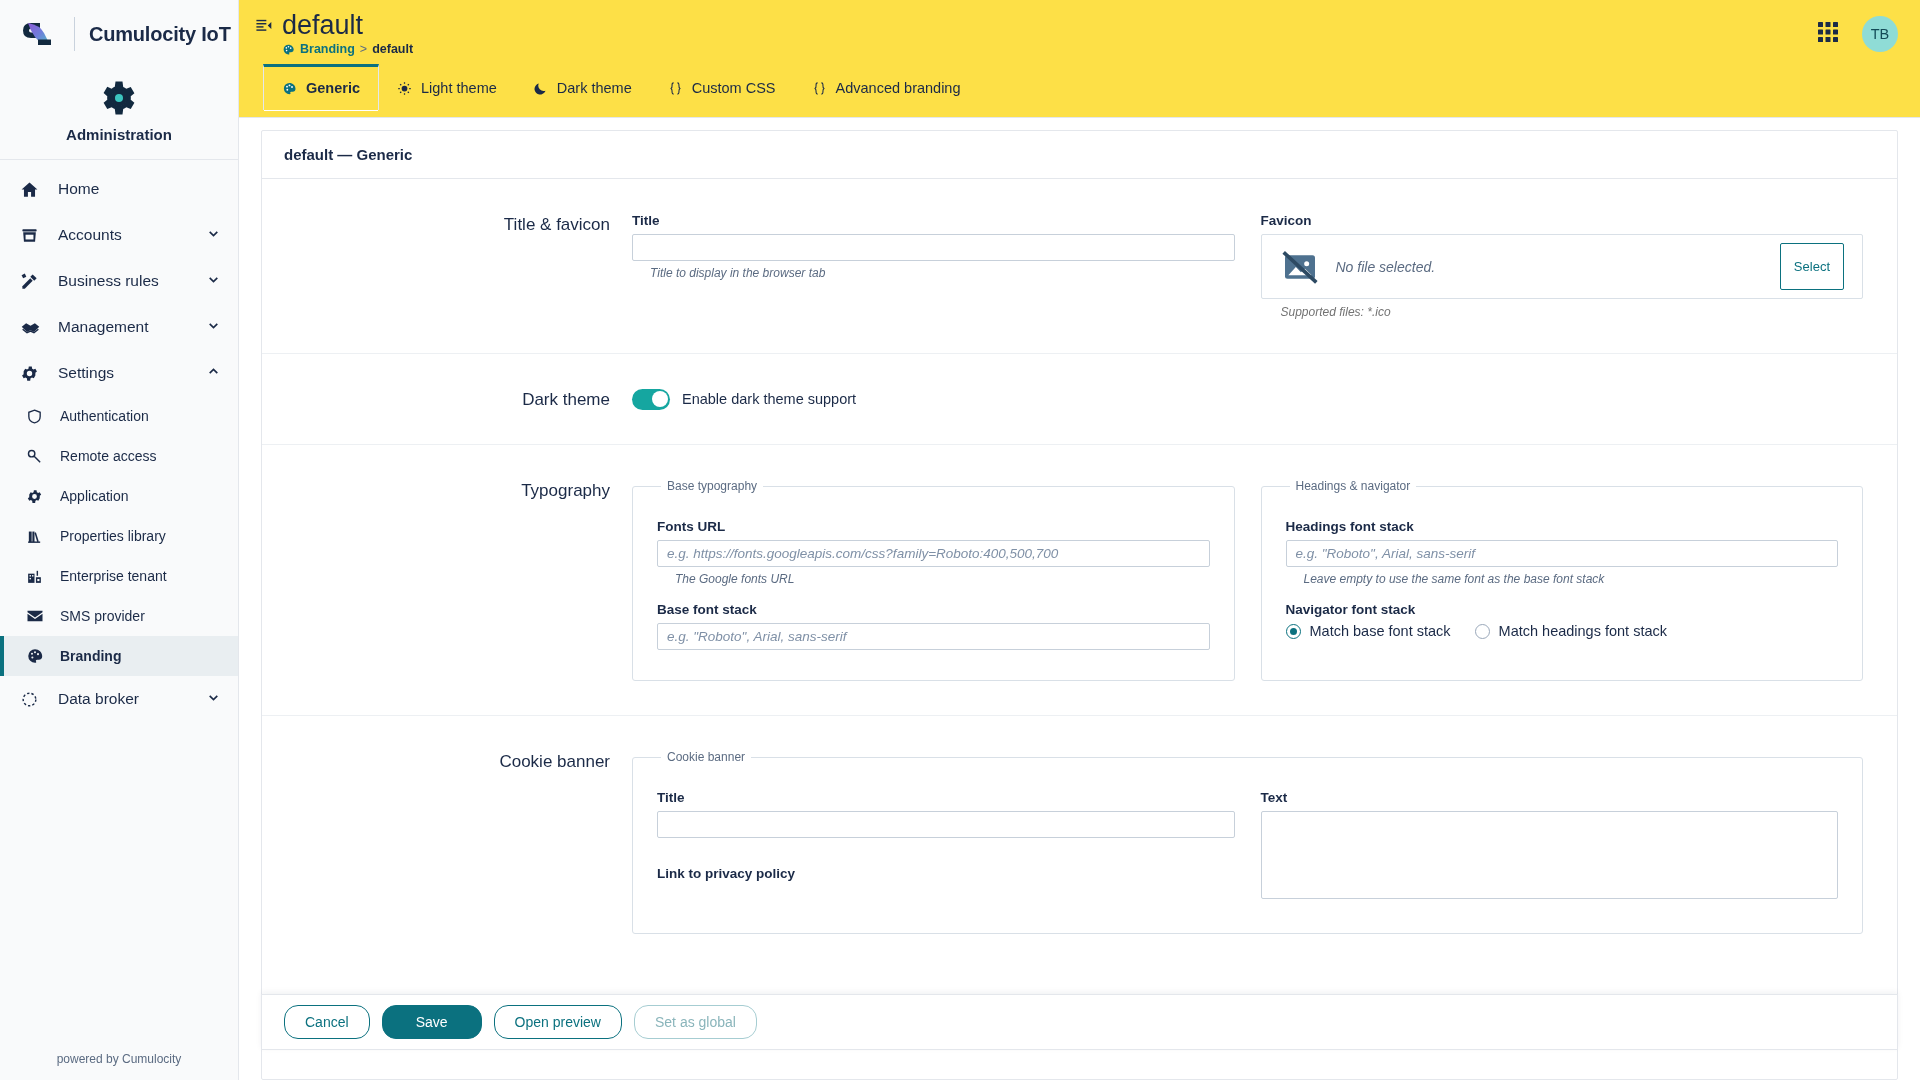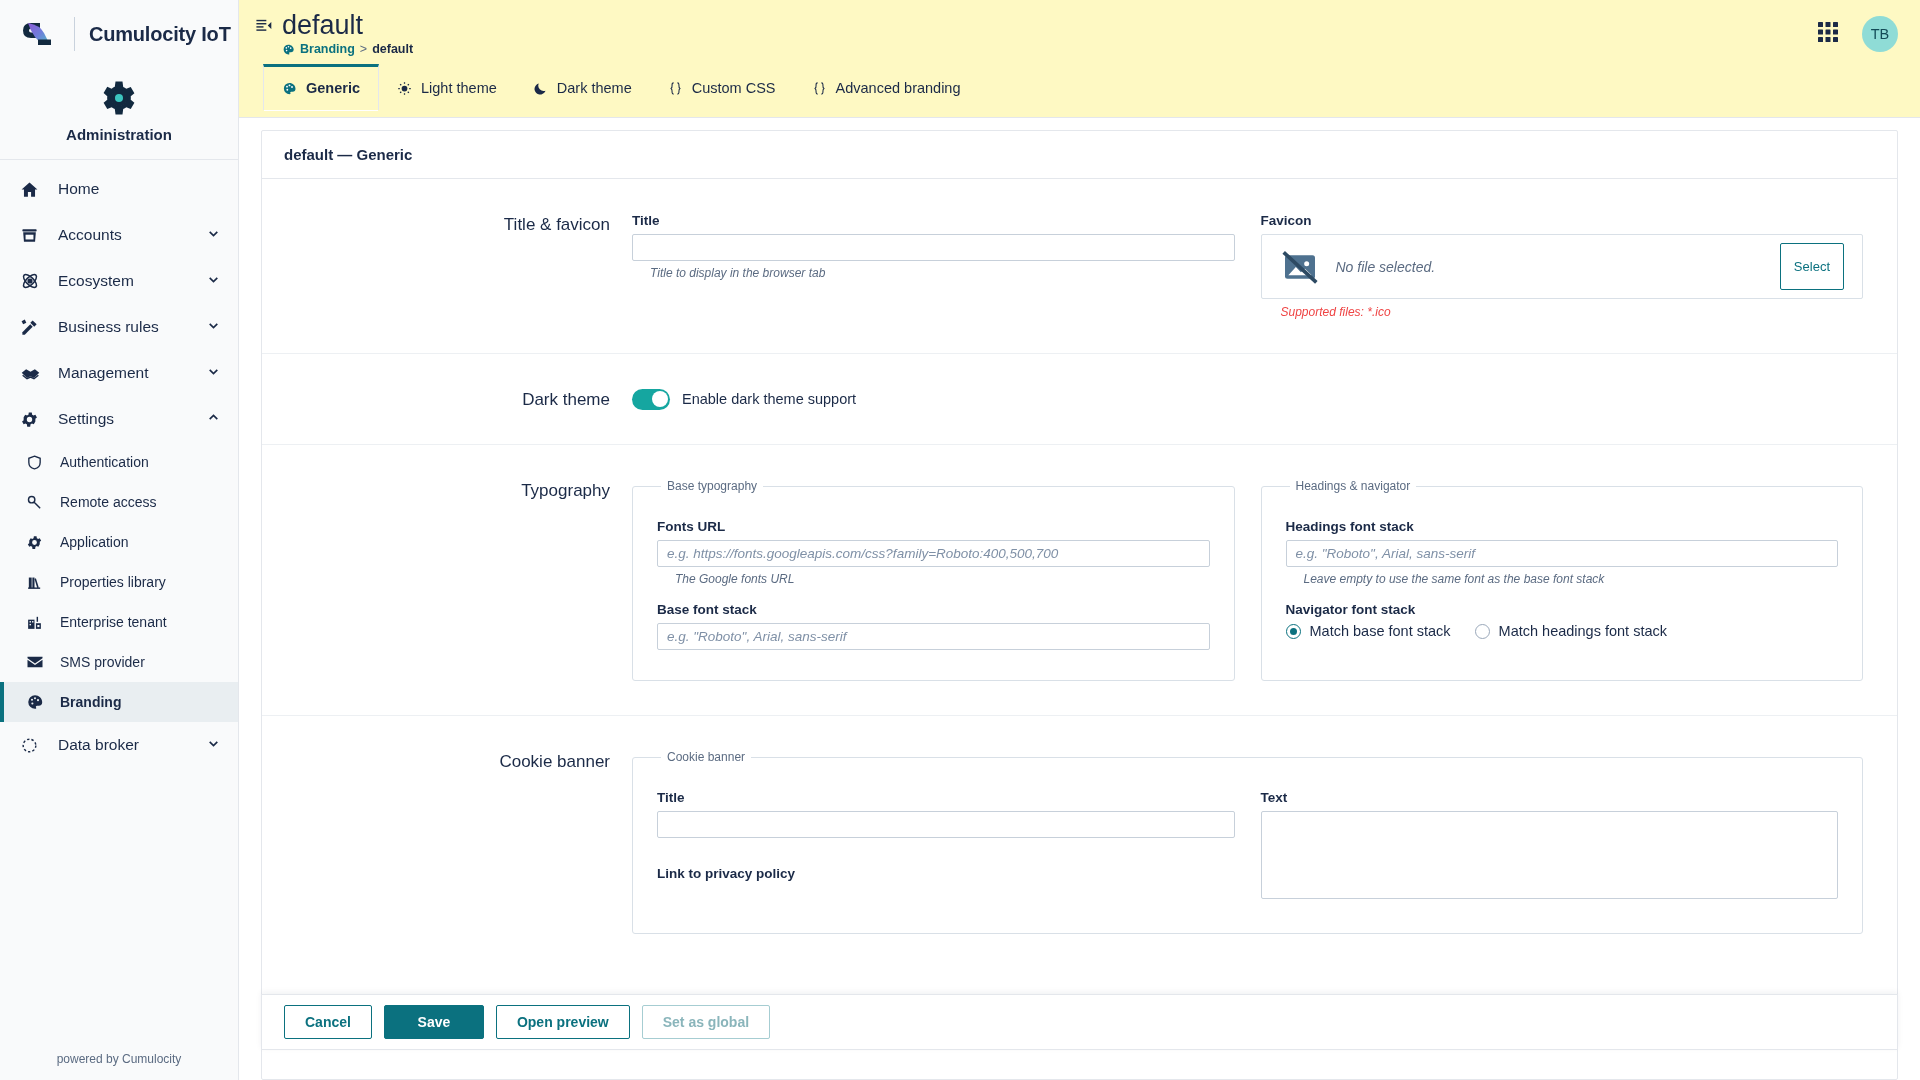--- a/index.html
+++ b/index.html
@@ -62,21 +62,21 @@
   .powered {
     text-align:center; font-size:12px; color:#5b6b82;
     padding-bottom: 14px;
   }
 
   
   .main { flex: 1; display:flex; flex-direction:column; position:relative; background:#fff; min-width:0;}
 
   .topbar {
     height: 118px; border-bottom: 1px solid #e4e7ec;
-    display:flex; position:relative; background:#fef9c3;
+    display:flex; position:relative; background:#fde047;
     flex: 0 0 118px;
   }
   .topbar-left { padding: 10px 0 0 16px; flex:1; min-width:0;}
   .title-row { display:flex; align-items:flex-start; gap: 10px; }
   .collapse-ico { margin-top: 7px; cursor:pointer; }
   .page-title { font-size: 27px; font-weight: 400; color:#1b2a47; line-height:1.12; }
   .breadcrumb { display:flex; align-items:center; gap:5px; font-size:12.5px; margin-top:2px; margin-left: 0px;}
   .breadcrumb .crumb-link { color:#0b717f; font-weight:bold; cursor:pointer;}
   .breadcrumb .crumb-sep { color:#5b6b82; }
   .breadcrumb .crumb-cur { color:#1b2a47; font-weight:bold;}
@@ -137,21 +137,21 @@
   .file-box {
     border:1px solid #d9e0e7; border-radius:2px; background:#fff;
     height: 65px; display:flex; align-items:center; padding: 0 18px; gap:16px;
   }
   .file-none { font-size:14px; font-style:italic; color:#5b6b82; flex:1; }
   .btn-select {
     border:1px solid #0b717f; color:#0b717f; background:#fff;
     font-size:13px; padding: 15px 13px; border-radius:2px; cursor:pointer;
     font-family:"Liberation Sans", sans-serif;
   }
-  .file-hint { font-size:12px; font-style:italic; color:#ef4444; margin-top:6px; margin-left: 20px;}
+  .file-hint { font-size:12px; font-style:italic; color:#737373; margin-top:6px; margin-left: 20px;}
 
   
   .toggle-row { display:flex; align-items:center; gap:12px; }
   .toggle {
     width:38px; height:21px; border-radius:11px; background:#15a6a0;
     position:relative; cursor:pointer; flex:0 0 38px;
   }
   .toggle .knob {
     position:absolute; top:2.5px; right:2.5px; width:16px; height:16px;
     border-radius:50%; background:#fff;
@@ -190,22 +190,22 @@
 
   
   .footerbar {
     position:absolute; left:22px; right:22px; bottom: 30px;
     height: 56px; background:#fff; border:1px solid #e4e7ec; border-top:1px solid #e4e7ec;
     display:flex; align-items:center; gap:12px; padding-left: 22px;
     box-shadow: 0 -2px 6px rgba(20,40,70,0.06);
     z-index: 5;
   }
   .btn {
-    font-size:14px; padding: 7px 20px; border-radius:2px; cursor:pointer;
-    font-family:"Liberation Sans", sans-serif; line-height:1.3;font-weight:bold;
+    font-size:14px; padding: 7px 20px; border-radius:14px; cursor:pointer;
+    font-family:"Liberation Sans", sans-serif; line-height:1.3;
   }
   .btn-outline { border:1px solid #0b717f; color:#0b717f; background:#fff; }
   .btn-primary { border:1px solid #0b717f; color:#fff; background:#0b717f; min-width:100px;}
   .btn-disabled { border:1px solid #a6cdd2; color:#8ab5bb; background:#fff; cursor:default;}
 </style>
 </head>
 <body>
 
 <div class="app">
 
@@ -263,35 +263,20 @@
         </span>
         <span class="lbl">Accounts</span>
         <span class="chev">
           <svg width="13" height="13" viewBox="0 0 24 24" fill="none" stroke="#1b2a47" stroke-width="3">
               <path d="M5 9l7 7 7-7"></path>
             </svg>
         </span>
       </div>
 
 
-      <div class="nav-item">
-        <span class="ico">
-          <svg width="20" height="20" viewBox="0 0 24 24" fill="none" stroke="#1b2a47" stroke-width="1.8">
-            <ellipse cx="12" cy="12" rx="10" ry="4.5" transform="rotate(45 12 12)"></ellipse>
-            <ellipse cx="12" cy="12" rx="10" ry="4.5" transform="rotate(-45 12 12)"></ellipse>
-            <circle cx="12" cy="12" r="2.2" fill="#1b2a47"></circle>
-          </svg>
-        </span>
-        <span class="lbl">Ecosystem</span>
-        <span class="chev">
-          <svg width="13" height="13" viewBox="0 0 24 24" fill="none" stroke="#1b2a47" stroke-width="3">
-              <path d="M5 9l7 7 7-7"></path>
-            </svg>
-        </span>
-      </div>
 
       <div class="nav-item">
         <span class="ico">
           <svg width="19" height="19" viewBox="0 0 24 24" fill="#1b2a47">
             <path d="M3 18l10-10 3 3L6 21H3z"></path>
               <path d="M16 3l5 5-3 3-5-5z"></path>
             <path d="M2 4l4-2 2 4-4 2z"></path>
           </svg>
         </span>
         <span class="lbl">Business rules</span>

